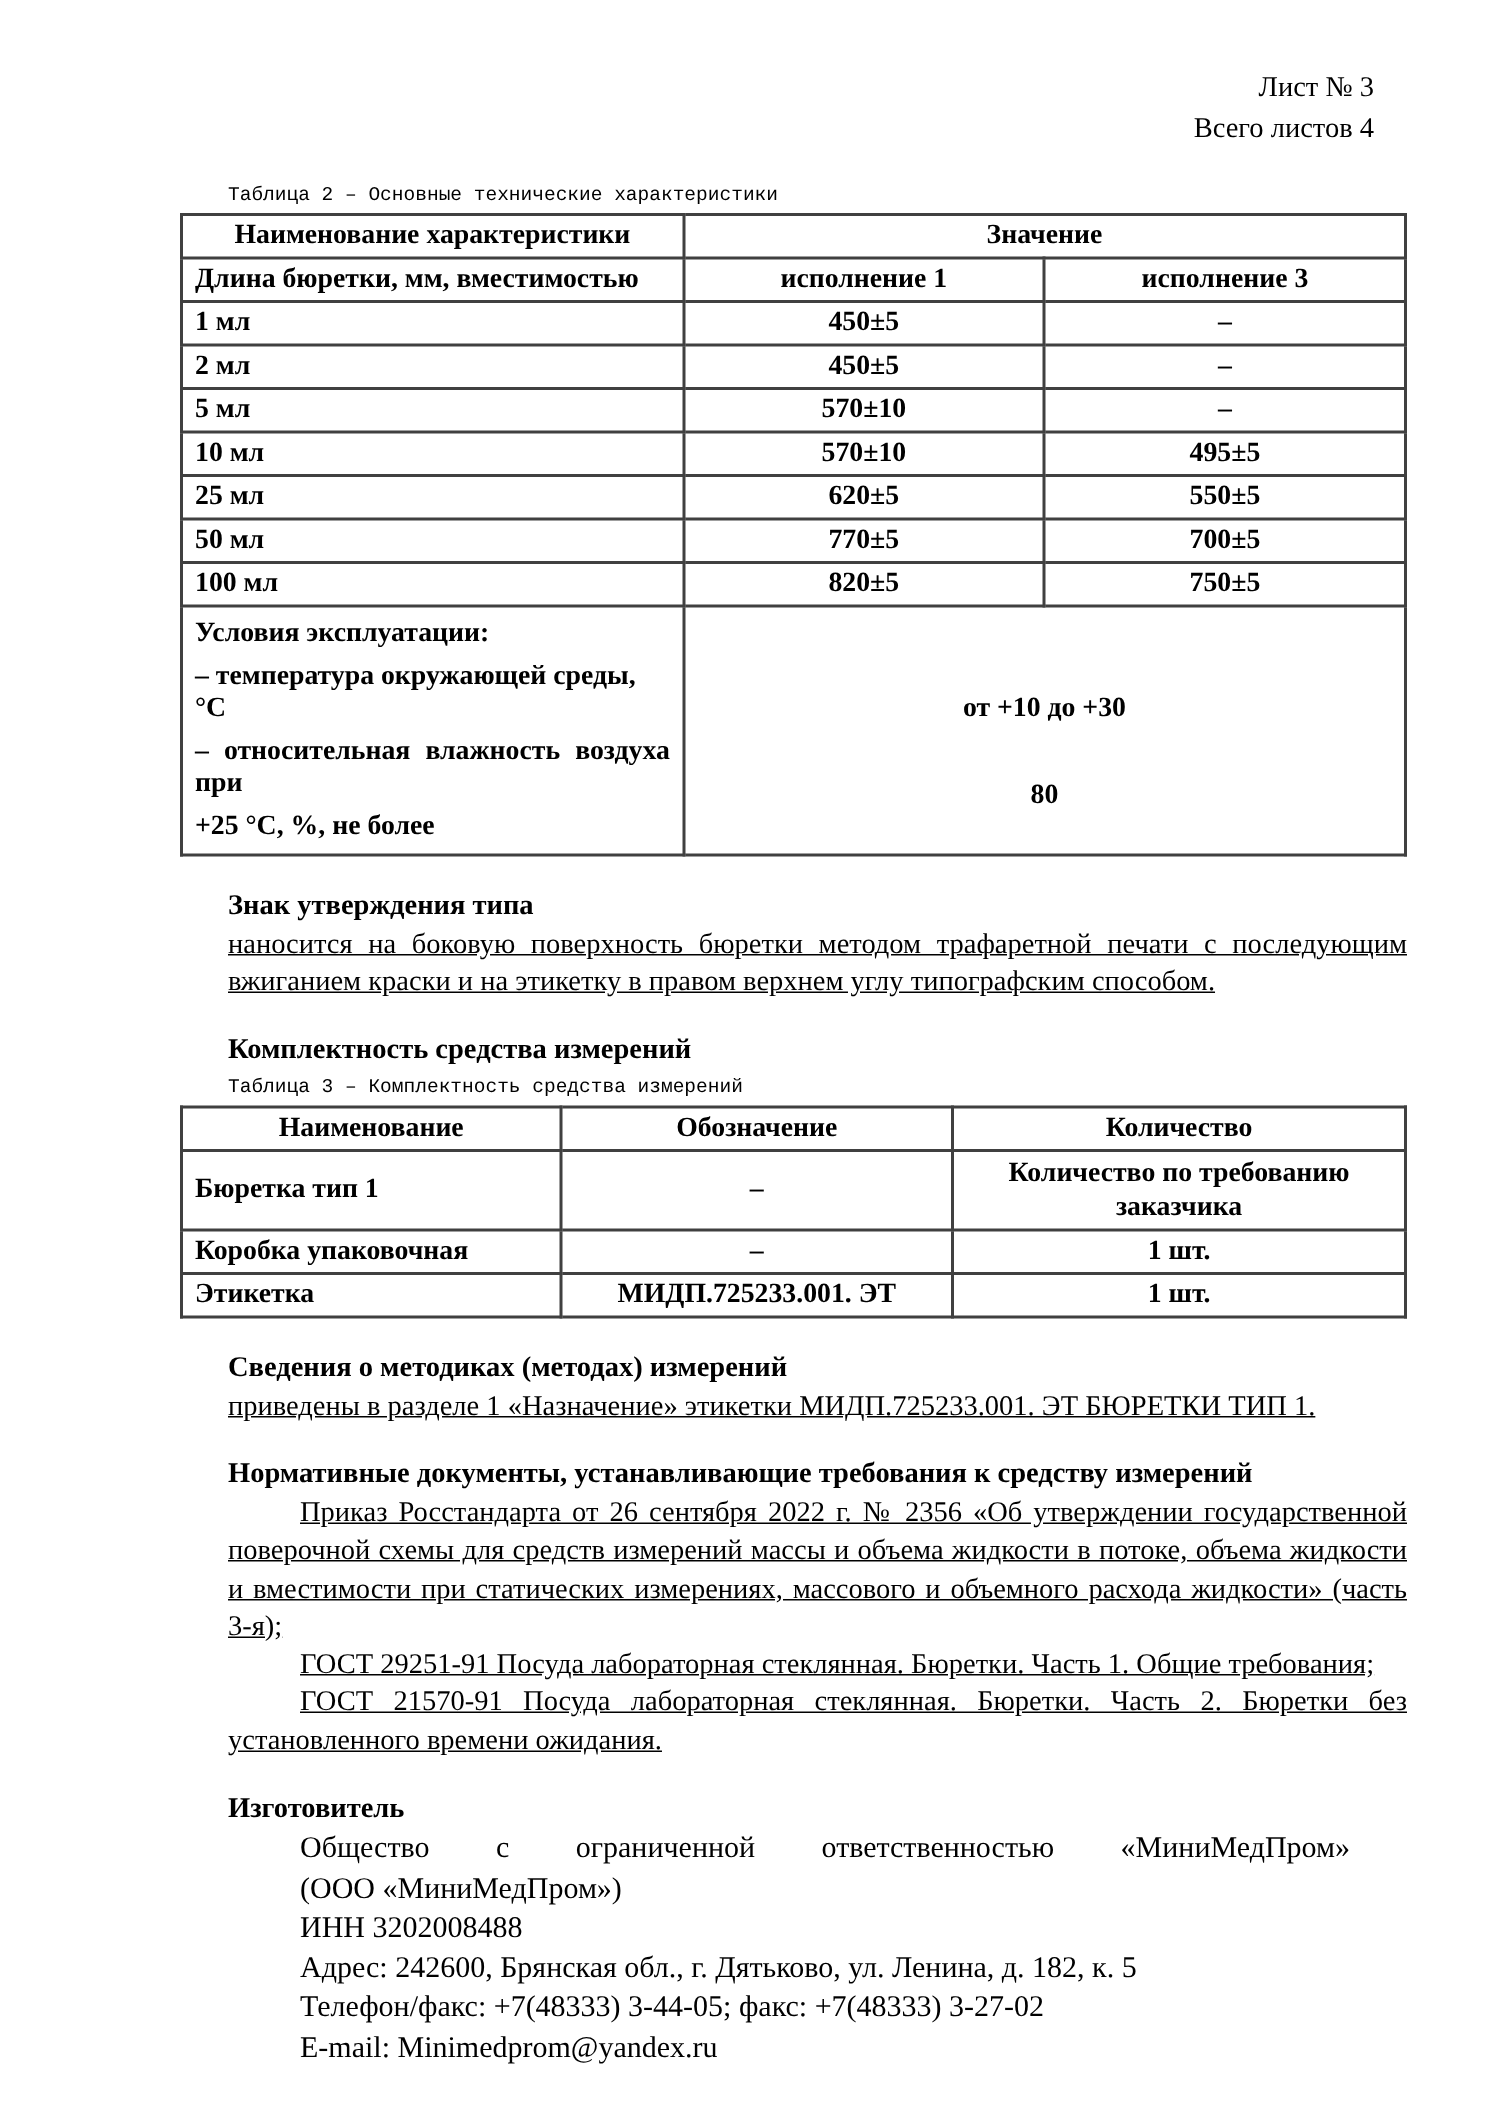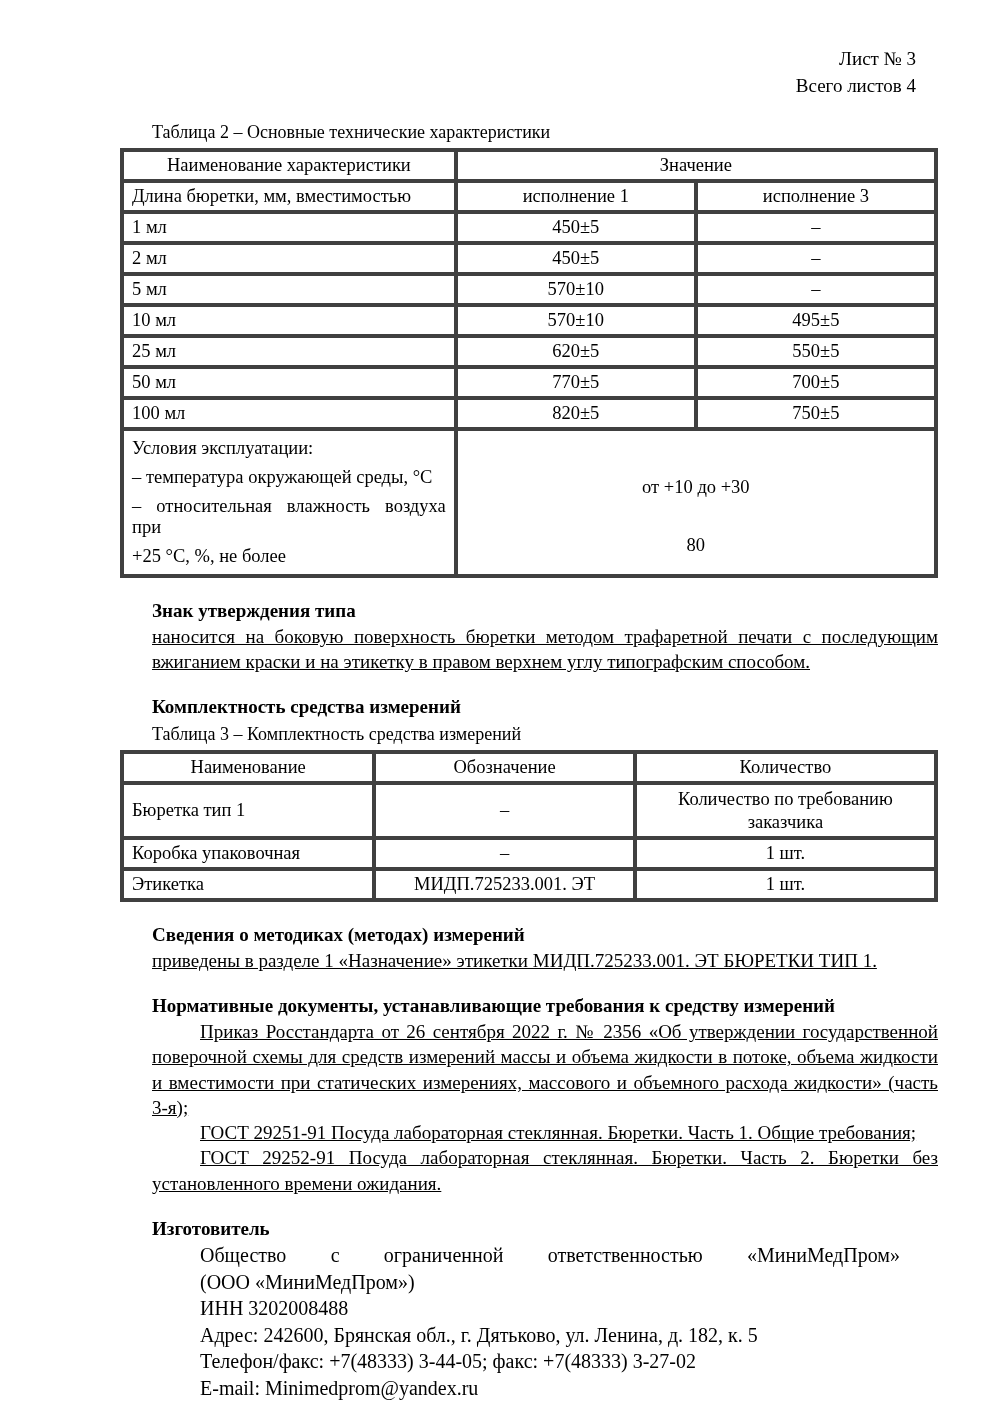--- a/index.html
+++ b/index.html
@@ -22,34 +22,35 @@
     position: relative;
   }
   .header-block {
     text-align: right;
     font-size: 19px;
     line-height: 1.42;
     margin-bottom: 22px;
     padding-right: 22px;
   }
   .caption {
-    font-size: 18px;
+    font-size: 13px;
     margin: 0 0 5px 32px;
+    font-family: Liberation Mono, monospace;
   }
   table.doc {
     border-collapse: collapse;
     width: 100%;
     font-size: 18.5px;
     table-layout: fixed;
   }
   table.doc td, table.doc th {
-    border: 4px solid #404040;
+    border: 2px solid #404040;
     padding: 3px 8px;
     vertical-align: middle;
-    font-weight: normal;
+    font-weight: bold;
   }
   .c-center { text-align: center; }
   .c-left { text-align: left; }
   .tbl2 .col-a { width: 41%; }
   .tbl2 .col-b { width: 29.5%; }
   .tbl2 .col-c { width: 29.5%; }
   .cond-cell {
     padding-top: 6px;
     padding-bottom: 6px;
   }
@@ -225,21 +226,21 @@
 
   <div class="section">
     <h3>Сведения о методиках (методах) измерений</h3>
     <div class="para noindent">приведены в разделе 1 «Назначение» этикетки МИДП.725233.001. ЭТ БЮРЕТКИ ТИП 1.</div>
   </div>
 
   <div class="section">
     <h3>Нормативные документы, устанавливающие требования к средству измерений</h3>
     <div class="para indent">Приказ Росстандарта от 26 сентября 2022 г. № 2356 «Об утверждении государственной поверочной схемы для средств измерений массы и объема жидкости в потоке, объема жидкости и вместимости при статических измерениях, массового и объемного расхода жидкости» (часть 3-я);</div>
     <div class="para indent">ГОСТ 29251-91 Посуда лабораторная стеклянная. Бюретки. Часть 1. Общие требования;</div>
-    <div class="para indent">ГОСТ 29252-91 Посуда лабораторная стеклянная. Бюретки. Часть 2. Бюретки без установленного времени ожидания.</div>
+    <div class="para indent">ГОСТ 21570-91 Посуда лабораторная стеклянная. Бюретки. Часть 2. Бюретки без установленного времени ожидания.</div>
   </div>
 
   <div class="section">
     <h3>Изготовитель</h3>
     <div class="mfr-grid">
       <div class="mfr-just">Общество с ограниченной ответственностью «МиниМедПром»</div>
       <div>(ООО «МиниМедПром»)</div>
       <div>ИНН 3202008488</div>
       <div>Адрес: 242600, Брянская обл., г. Дятьково, ул. Ленина, д. 182, к. 5</div>
       <div>Телефон/факс: +7(48333) 3-44-05; факс: +7(48333) 3-27-02</div>

